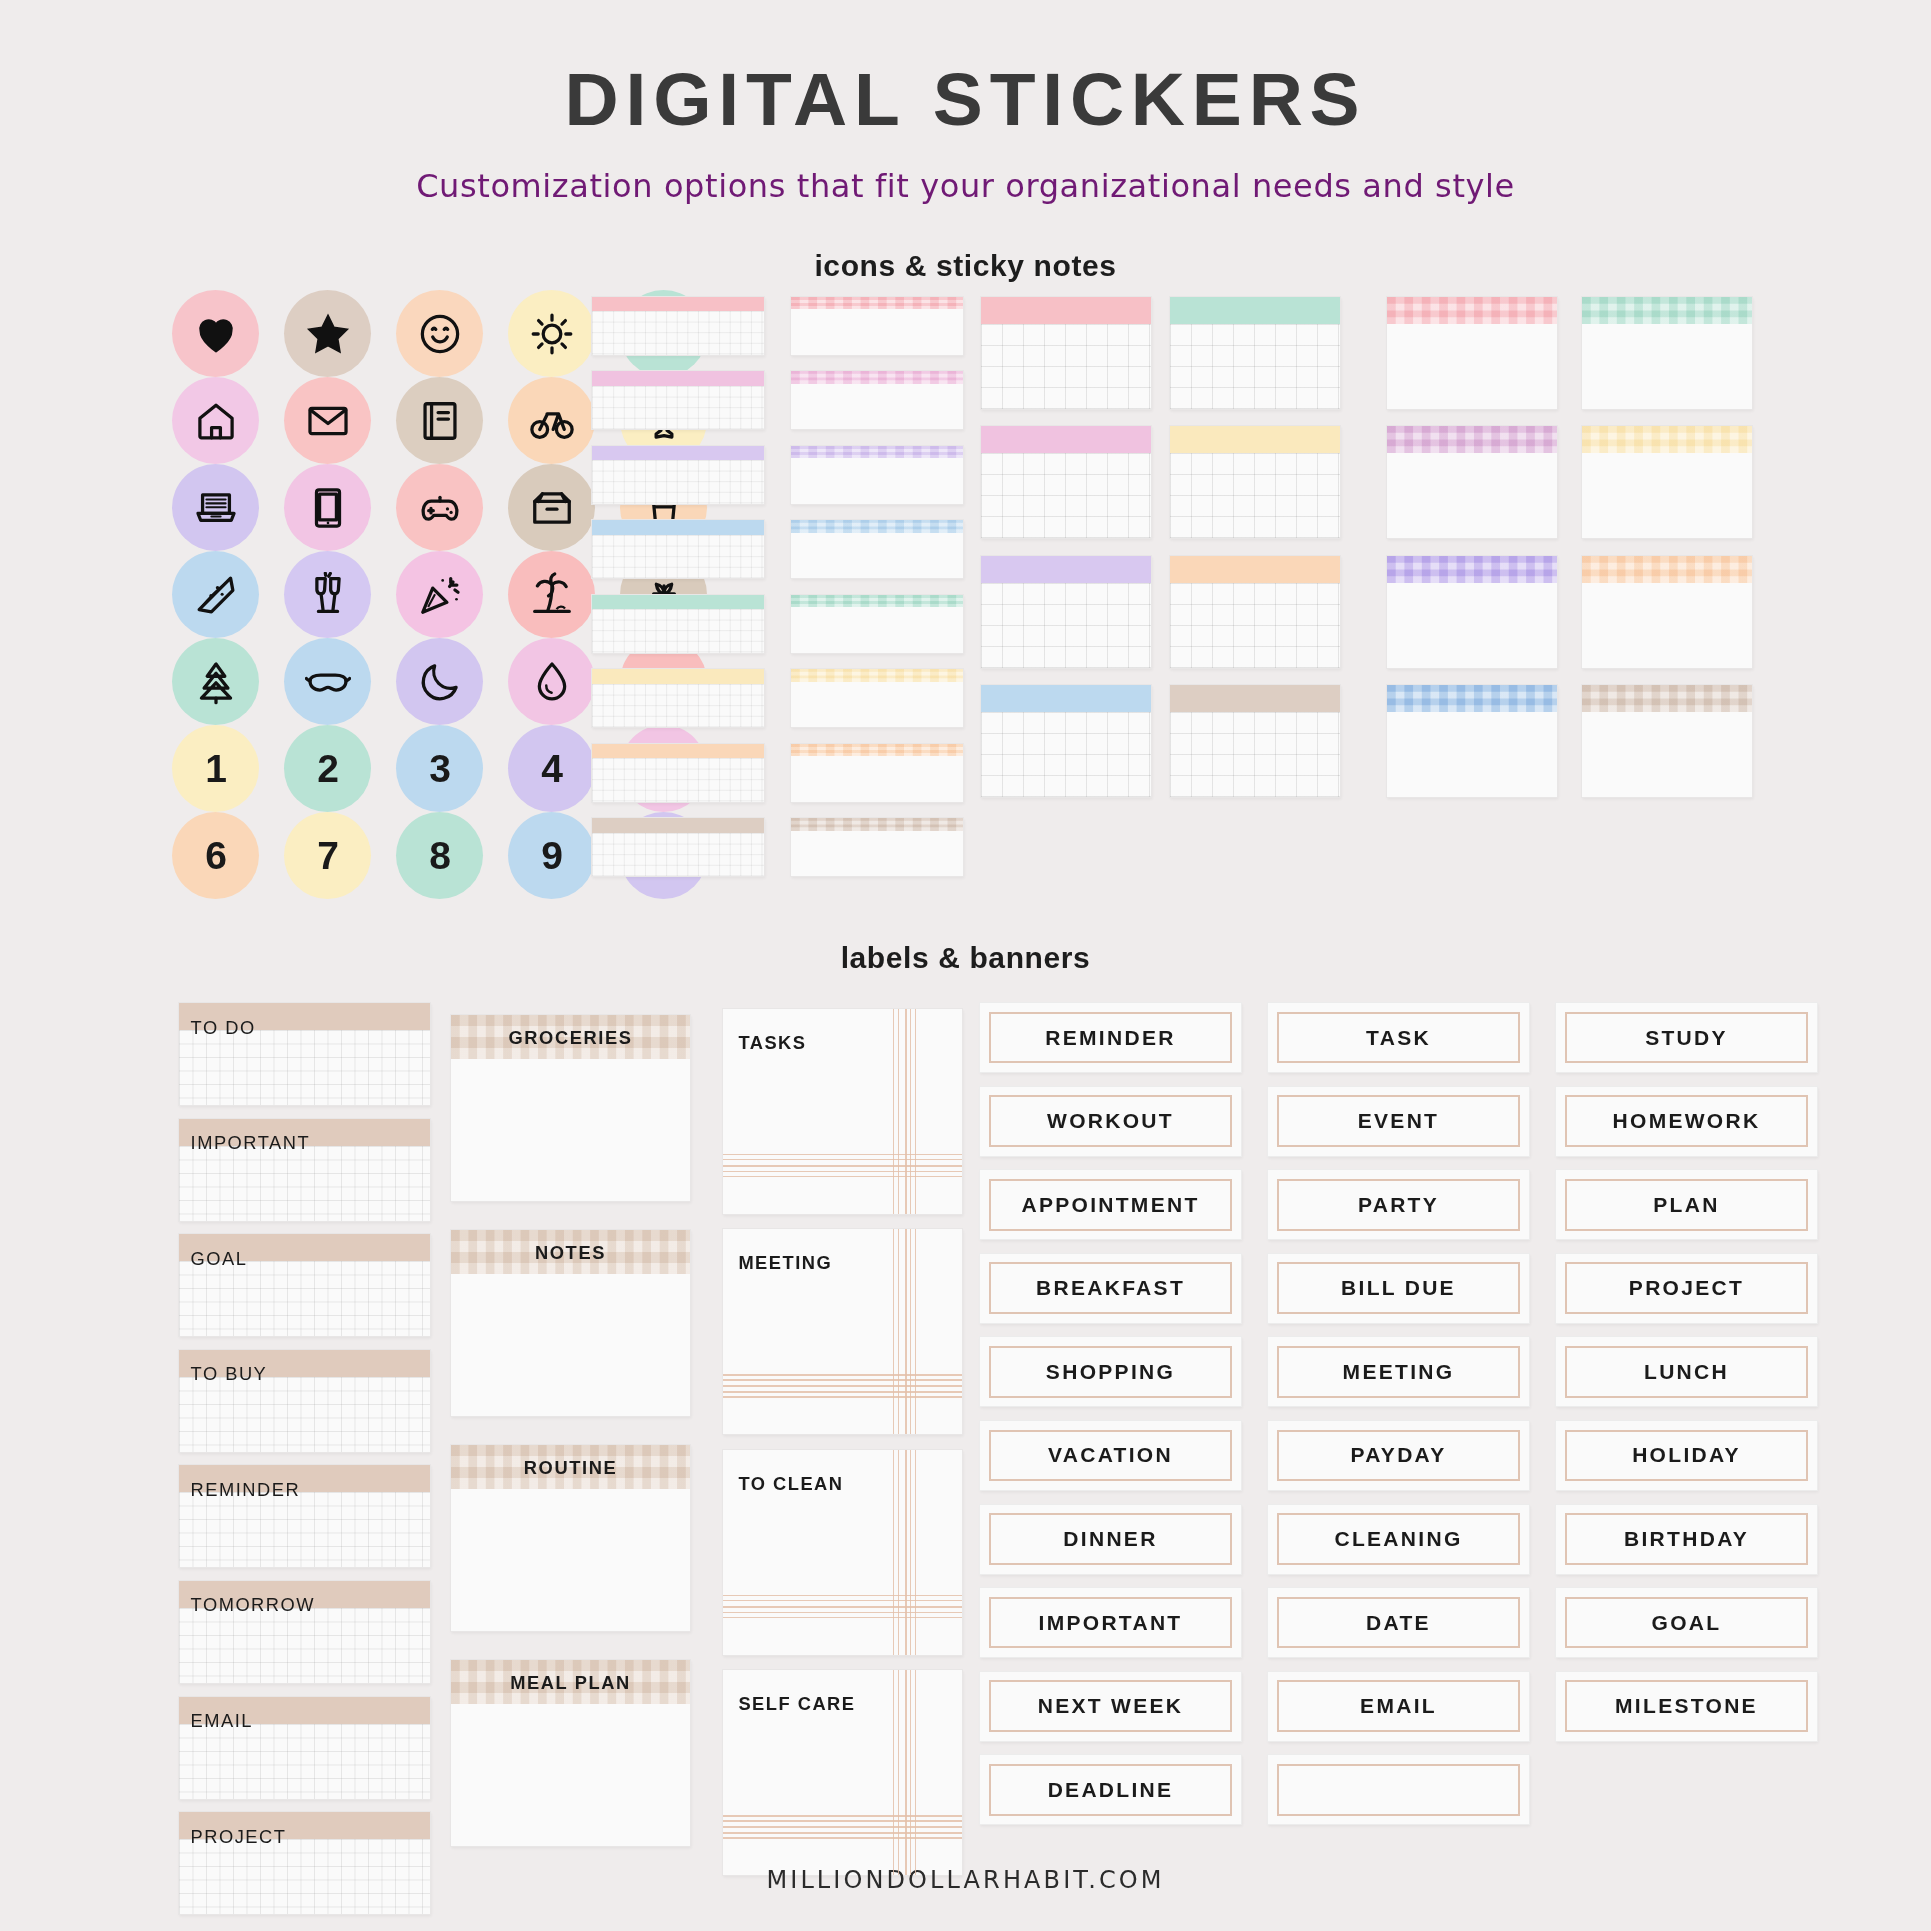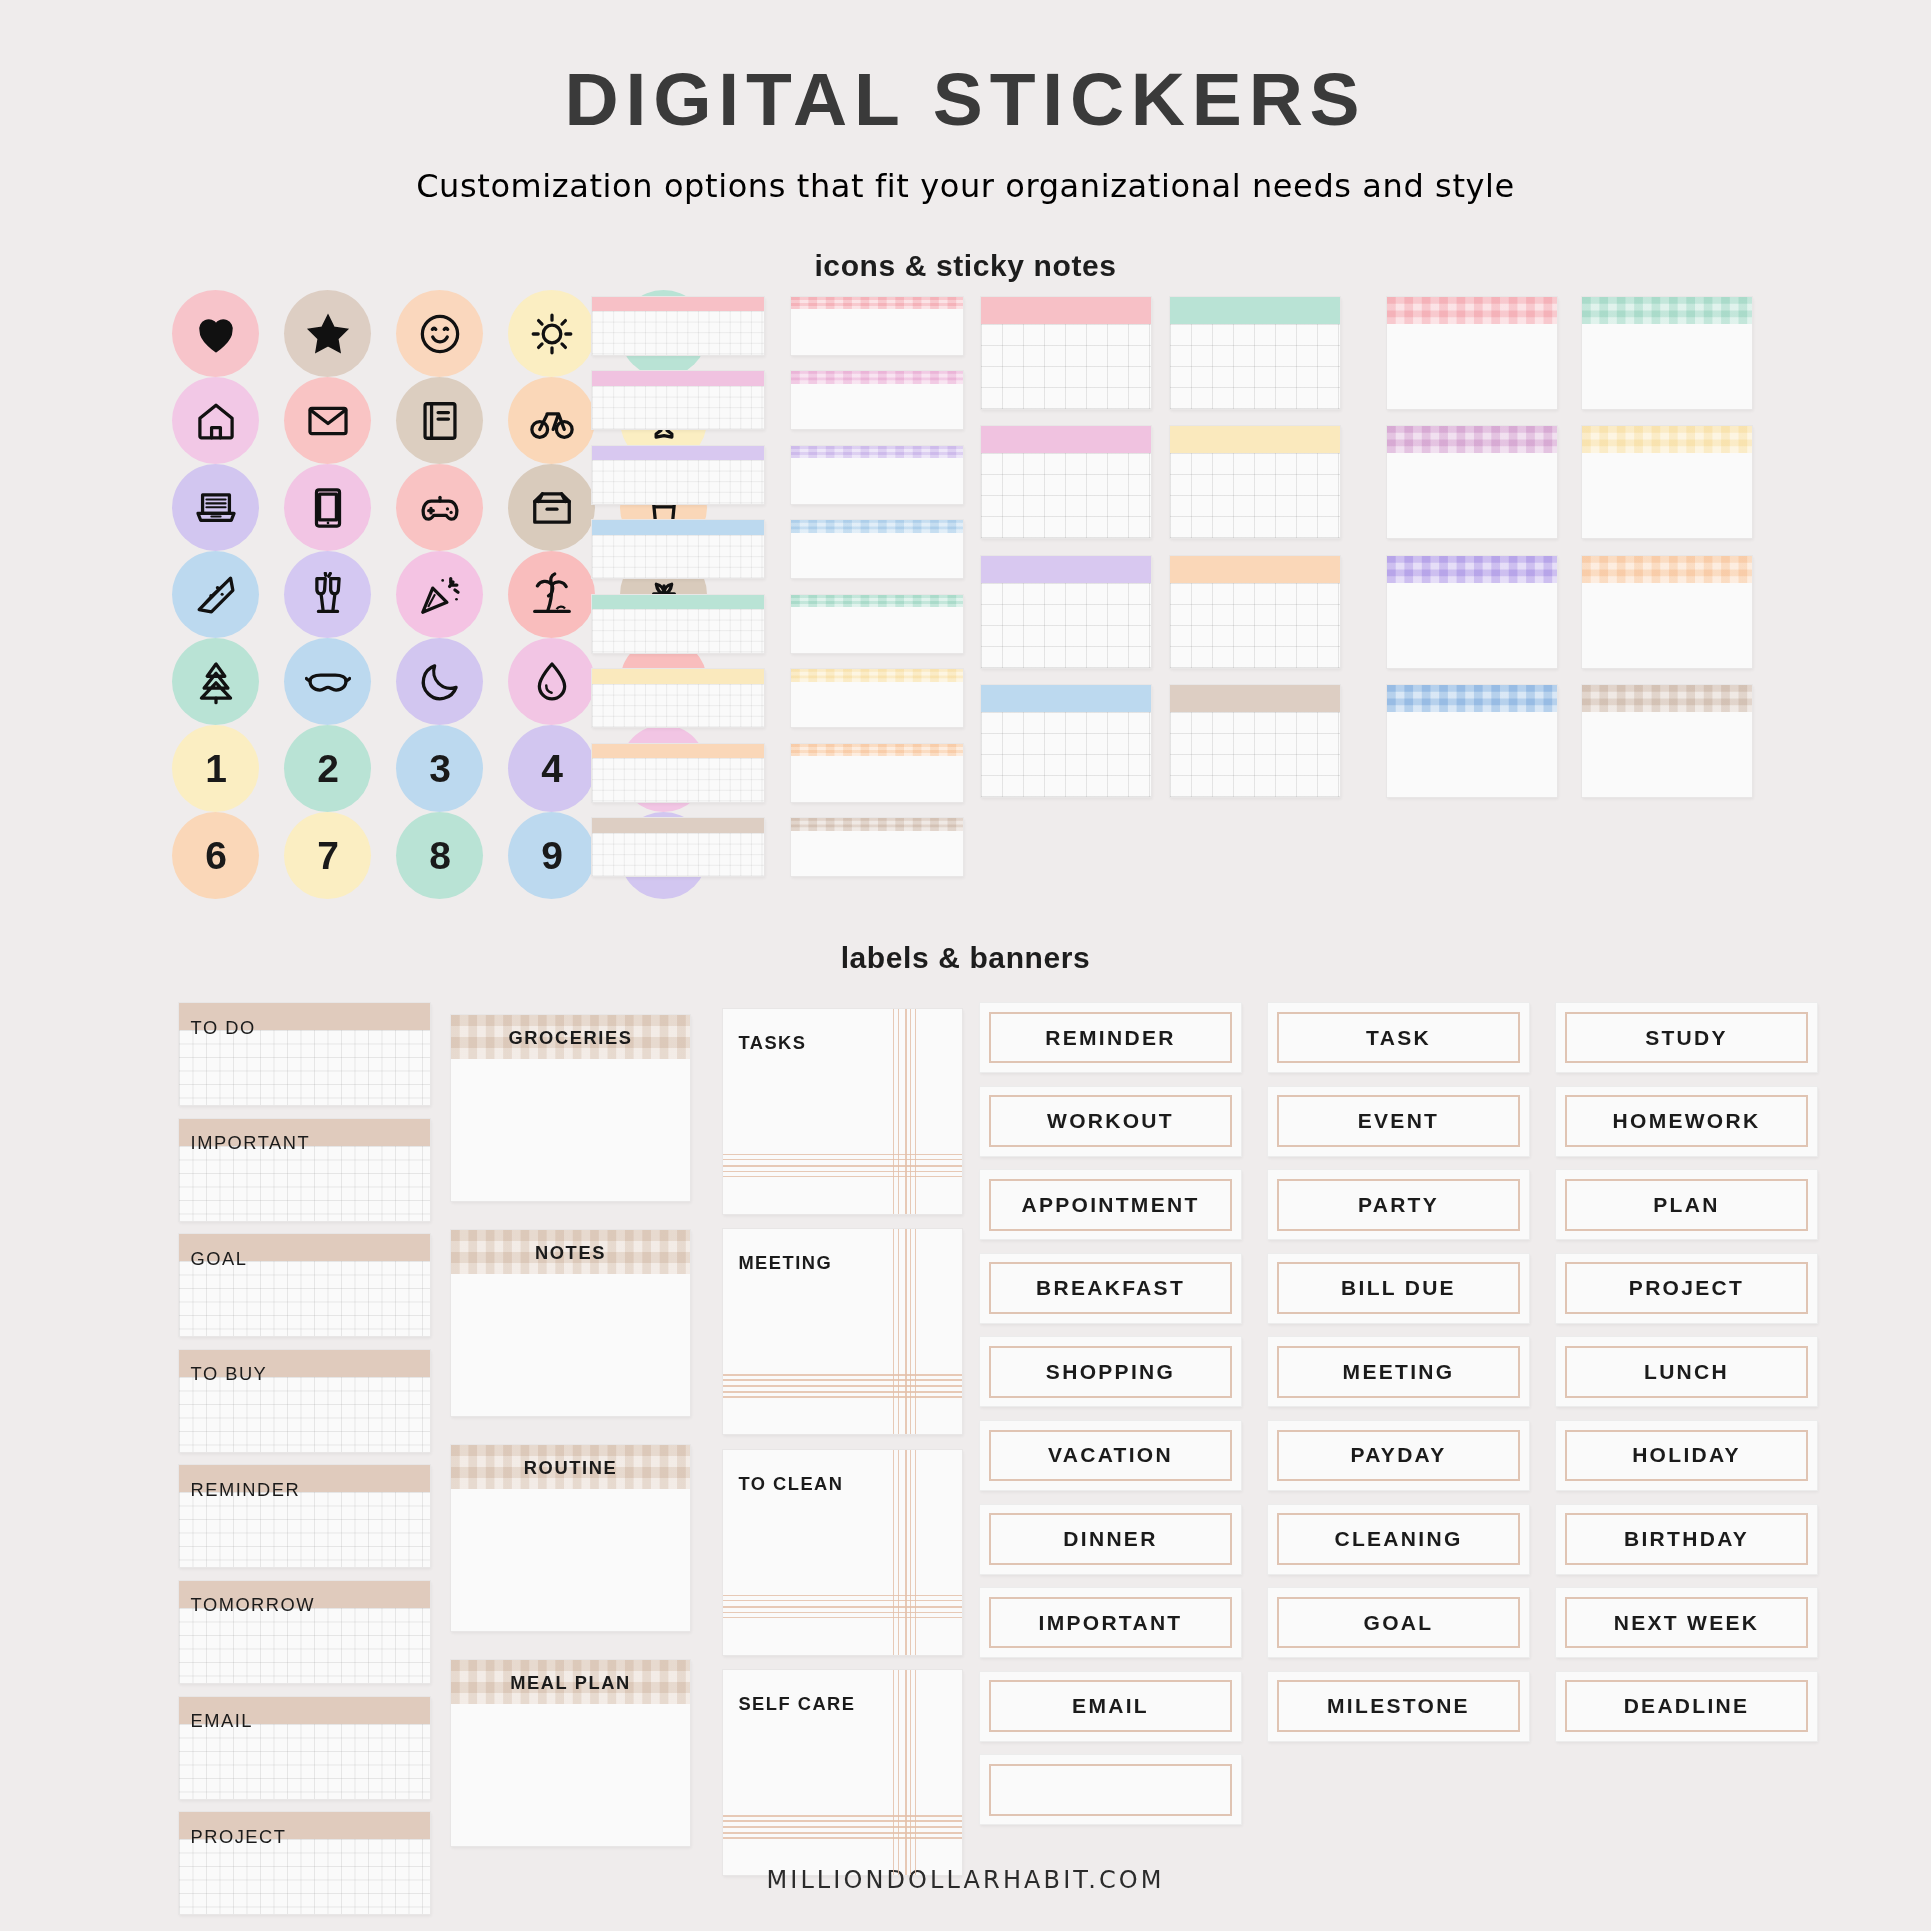--- a/index.html
+++ b/index.html
@@ -19,21 +19,21 @@
     letter-spacing: 6.8px;
     color: #3a3a3a;
     padding-top: 56px;
     font-family: "Liberation Sans", sans-serif;
   }
   .subtitle {
     text-align: center;
     font-size: 32px;
     font-weight: 400;
     letter-spacing: 0.6px;
-    color: #000000;
+    color: #701a75;
     margin-top: 25px;
     font-family: "DejaVu Sans", sans-serif;
   }
   .section-head {
     text-align: center;
     font-size: 30px;
     font-weight: 700;
     letter-spacing: 0.6px;
     color: #1d1d1d;
   }
@@ -853,20 +853,25 @@
             <span class="btxt">BIRTHDAY</span>
           </div>
         </div>
         <div class="banner">
           <div class="inner" style="border-color: rgb(224, 196, 179);">
             <span class="btxt">IMPORTANT</span>
           </div>
         </div>
         <div class="banner">
           <div class="inner" style="border-color: rgb(224, 196, 179);">
+            <span class="btxt">DATE</span>
+          </div>
+        </div>
+        <div class="banner">
+          <div class="inner" style="border-color: rgb(224, 196, 179);">
             <span class="btxt">GOAL</span>
           </div>
         </div>
         <div class="banner">
           <div class="inner" style="border-color: rgb(224, 196, 179);">
             <span class="btxt">NEXT WEEK</span>
           </div>
         </div>
         <div class="banner">
           <div class="inner" style="border-color: rgb(224, 196, 179);">

